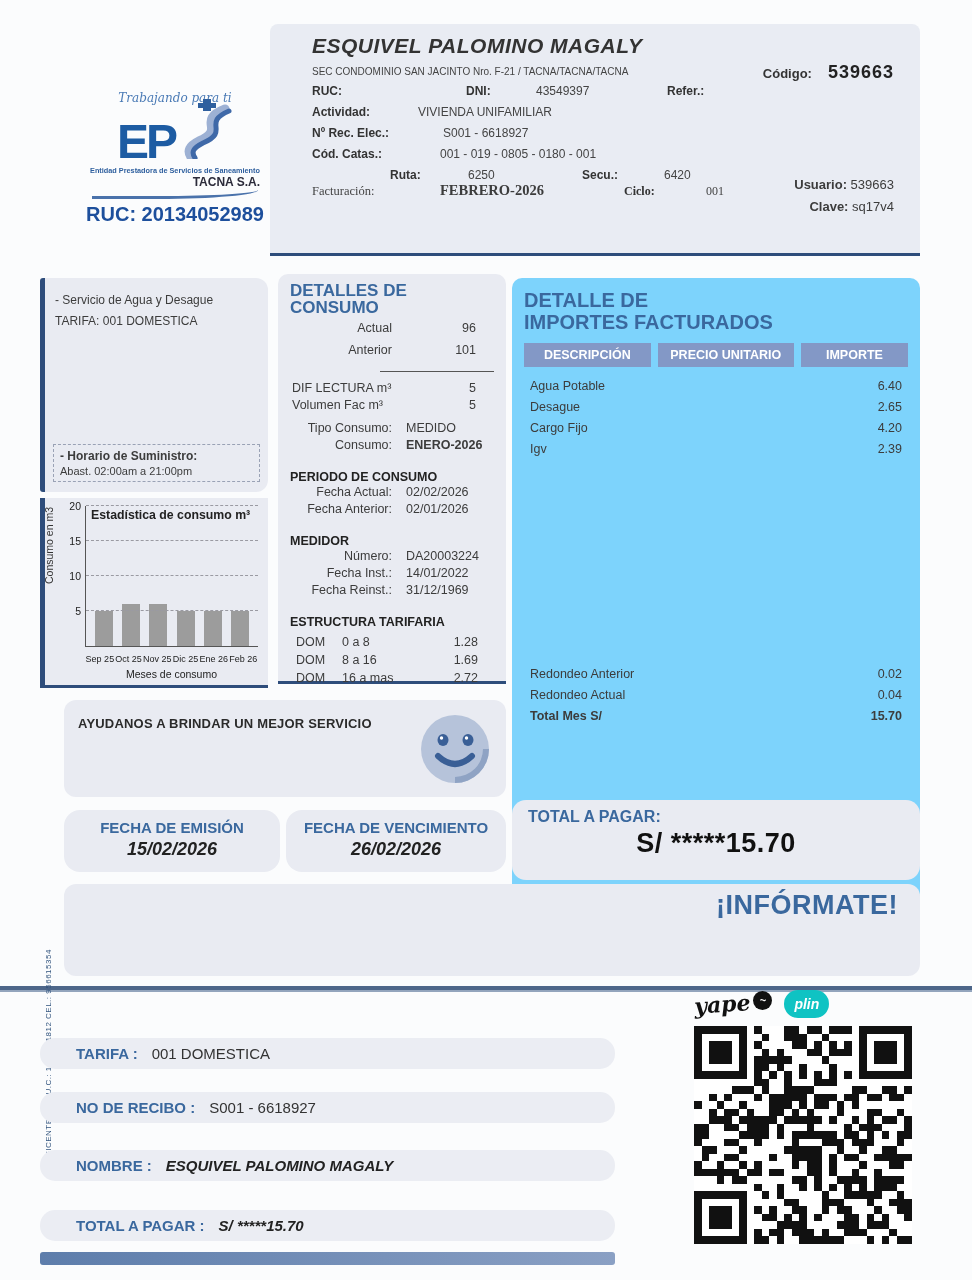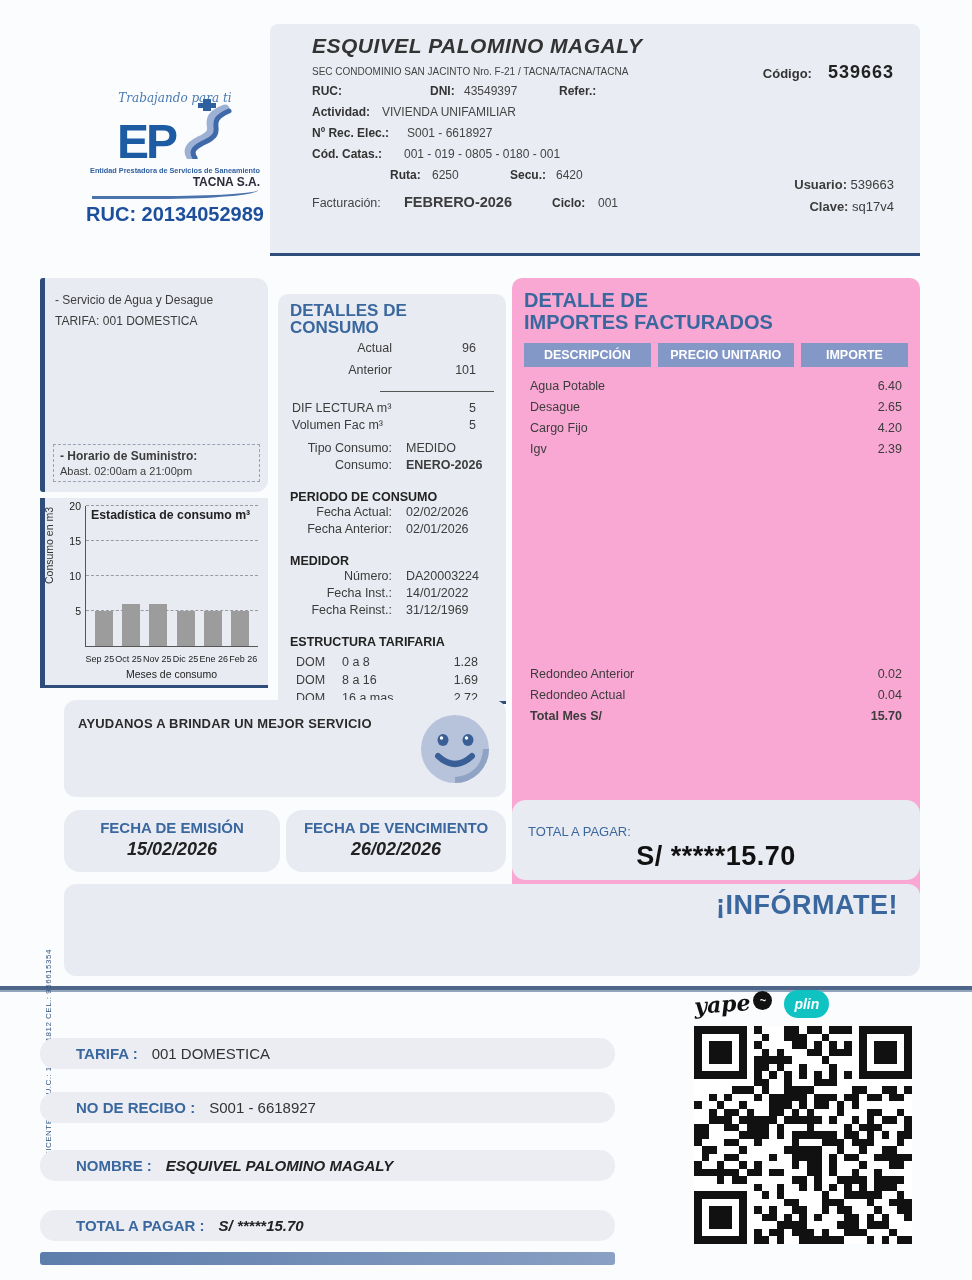--- a/index.html
+++ b/index.html
@@ -9,29 +9,29 @@
   .b{font-weight:bold;}
 
   
   #header-panel{left:270px;top:24px;width:650px;height:232px;background:#e9ecf3;
     border-bottom:3px solid #2e4d7b;border-radius:8px 8px 0 0;padding:10px 20px 0 42px;box-sizing:border-box;}
   #customer-name{font-size:21px;font-weight:bold;font-style:italic;color:#333;letter-spacing:.5px;}
   #codigo-box{position:absolute;right:26px;top:38px;display:flex;gap:16px;align-items:baseline;}
   #codigo-box .lab{font-size:13px;font-weight:bold;color:#333;}
   #codigo-box .val{font-size:18px;font-weight:bold;color:#222;letter-spacing:1px;}
   #address-line{margin-top:8px;font-size:10px;color:#444;}
-  .hrow{margin-top:7px;font-size:12px;display:flex;align-items:baseline;}
+  .hrow{margin-top:7px;font-size:12px;display:flex;align-items:baseline;gap:36px;}
   .hrow .lb{font-weight:bold;color:#333;}
   .hrow .vl{color:#444;}
   .w118{display:inline-block;width:118px;}
   .w70{display:inline-block;width:70px;}
   .w92{display:inline-block;width:95px;}
   .w88{display:inline-block;width:92px;}
   #usuario-box{position:absolute;right:26px;top:150px;text-align:right;font-size:13px;line-height:1.7;}
-  #fact-row{margin-top:12px;}
+  #fact-row{margin-top:0;font-family:Liberation Serif, serif;}
   #fact-row .big{font-size:14.5px;font-weight:bold;}
 
   
   #logo-block{left:82px;top:91px;width:186px;text-align:center;}
   #logo-tagline{font-size:12px;font-style:italic;color:#4a7ab5;font-family:"DejaVu Serif",serif;}
   #logo-eps{display:flex;justify-content:center;align-items:flex-end;height:58px;}
   #logo-ep{font-size:48px;font-weight:800;color:#1d5ca3;letter-spacing:-3px;line-height:.9;}
   #logo-org{font-size:7.3px;font-weight:bold;color:#2e5f9e;margin-top:3px;}
   #logo-tacna{font-size:12px;font-weight:bold;color:#2b2b3a;text-align:right;padding-right:8px;}
   #logo-wave{height:6px;margin:1px 10px 3px 10px;border-bottom:3px solid #4a72ab;border-radius:0 0 60%/0 0 100% 100%;}
@@ -57,34 +57,34 @@
         justify-content:space-around;padding:0 4px;}
   .bar{width:18px;background:#9c9c9c;}
   .ytick{position:absolute;right:calc(100% + 5px);font-size:10.5px;color:#222;transform:translateY(-50%);}
   #ylabel{position:absolute;left:-2px;top:86px;transform:rotate(-90deg);transform-origin:left top;
           font-size:10.5px;color:#333;white-space:nowrap;}
   #xlabels{position:absolute;left:40px;right:10px;bottom:21px;display:flex;justify-content:space-around;
            font-size:9px;color:#222;}
   #xlabel-title{position:absolute;left:40px;right:10px;bottom:5px;text-align:center;font-size:10.5px;color:#222;}
 
   
-  #consumo-panel{left:278px;top:294px;width:228px;height:410px;background:#e9ebf2;
+  #consumo-panel{left:278px;top:274px;width:228px;height:410px;background:#e9ebf2;
      border-radius:10px 10px 0 0;border-bottom:3px solid #2e4d7b;padding:8px 12px;box-sizing:border-box;}
   .dc-row{display:flex;font-size:12.5px;padding:1.5px 2px;}
   .dc-row .l{width:100px;text-align:right;}
   .dc-row .v{margin-left:14px;}
   .dc-row .vr{margin-left:auto;padding-right:16px;}
   .dc-top{padding:4px 2px;}
   .dc-head{text-align:left;font-weight:bold;font-size:12.5px;margin-top:16px;color:#222;}
   #dc-hr{border:none;border-top:1.5px solid #555;margin:10px 0 8px 90px;}
   .trow{display:grid;grid-template-columns:46px 92px 1fr;font-size:12.5px;padding:2px 2px 2px 6px;}
   .trow .p{text-align:right;padding-right:14px;}
 
   
-  #charges-panel{left:512px;top:278px;width:408px;height:632px;background:#f9a8d4;
+  #charges-panel{left:512px;top:278px;width:408px;height:632px;background:#7dd3fc;
      border-radius:10px;padding:12px 12px;box-sizing:border-box;}
   #charges-panel .sec-title{font-size:20px;line-height:1.08;}
   #charges-head{display:flex;gap:7px;margin-top:10px;}
   #charges-head .col{background:#8398c6;color:#fff;font-weight:bold;font-size:12.5px;
      text-align:center;padding:5px 0;}
   .c1{width:130px;} .c2{width:140px;} .c3{width:110px;}
   .chg-row{display:flex;font-size:12.5px;padding:3.5px 6px;}
   .chg-row .d{flex:1;}
   .chg-row .m{width:60px;text-align:right;}
   #charges-items{margin-top:8px;}
@@ -97,21 +97,21 @@
   #smiley{position:absolute;right:14px;top:12px;}
 
   
   .date-pill{background:#e9ebf2;border-radius:16px;text-align:center;padding-top:9px;box-sizing:border-box;}
   #emision-pill{left:64px;top:810px;width:216px;height:62px;}
   #venc-pill{left:286px;top:810px;width:220px;height:62px;}
   .date-pill .dl{font-size:15px;font-weight:bold;color:#3a689e;}
   .date-pill .dv{font-size:18px;font-weight:bold;font-style:italic;color:#222;margin-top:3px;}
   #total-pill{left:512px;top:800px;width:408px;height:80px;background:#e9ebf2;border-radius:14px;
      padding:8px 16px;box-sizing:border-box;}
-  #total-pill .tl{font-size:13px;font-weight:normal;color:#3a689e;margin-top:16px;}
+  #total-pill .tl{font-size:16px;font-weight:bold;color:#3a689e;}
   #total-pill .tv{font-size:27px;font-weight:bold;color:#111;text-align:center;margin-top:2px;letter-spacing:.5px;}
 
   
   #informate-panel{left:64px;top:884px;width:856px;height:92px;background:#e9ebf2;border-radius:12px;
      box-sizing:border-box;padding:6px 22px;text-align:right;}
   #informate-text{font-size:27px;font-weight:bold;color:#3a689e;letter-spacing:.5px;}
 
   #divider{left:0;top:986px;width:972px;height:4px;background:#4d6689;border-bottom:2px solid #93a5bd;}
 
   #side-text{left:44px;top:965px;font-size:8px;color:#33557f;writing-mode:vertical-rl;

